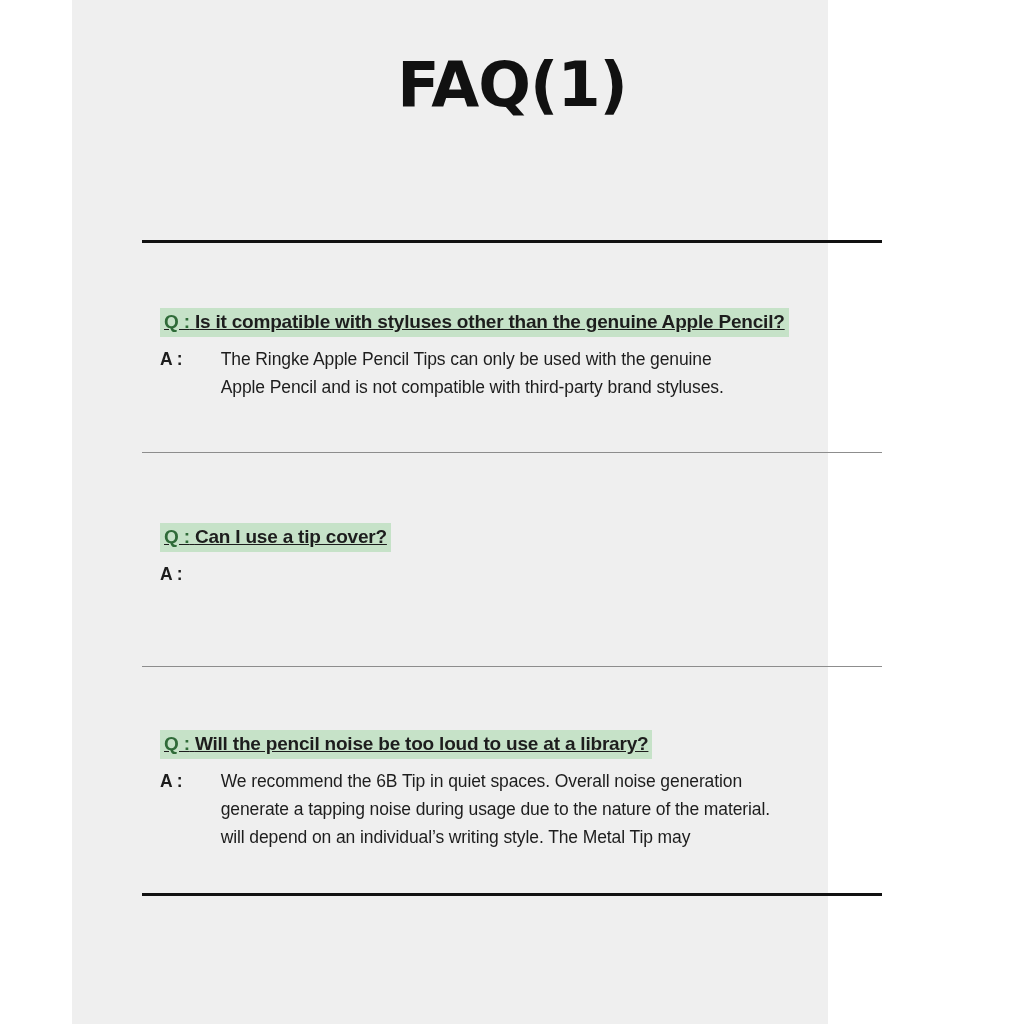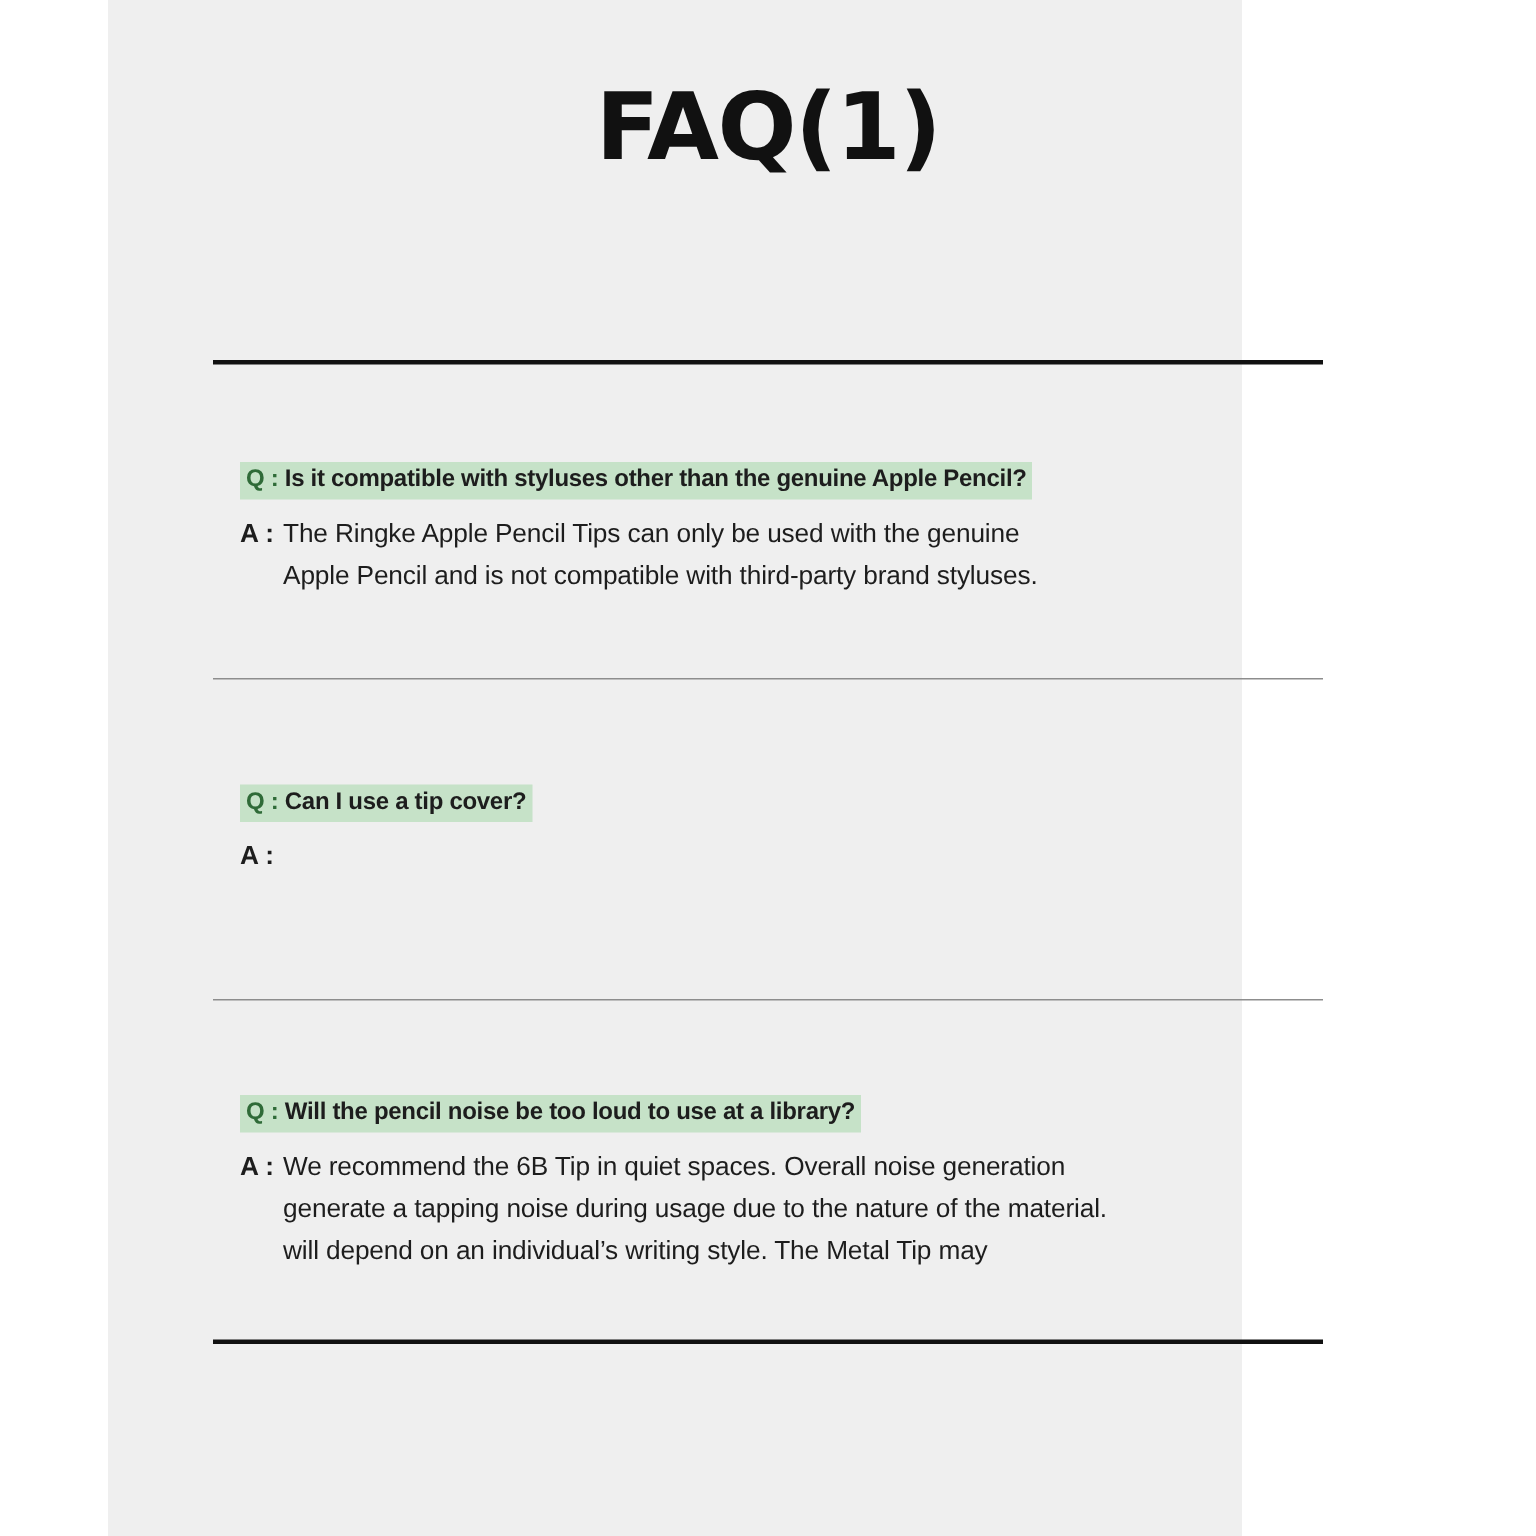--- a/index.html
+++ b/index.html
@@ -58,25 +58,26 @@
   }
   .faq-block {
     position: absolute;
     left: 88px;
     width: 790px;
   }
   .q-line {
     display: inline-block;
     background: #c6e2c8;
     padding: 2px 4px 3px 4px;
-    font-size: 16px;
+    font-size: 19px;
     font-weight: 700;
     color: #1d1d1d;
     letter-spacing: -0.2px;
     line-height: 1.25;
+    text-decoration: underline;
   }
   .q-mark {
     color: #2f6b38;
     font-weight: 700;
   }
   .a-wrap {
     display: flex;
     margin-top: 8px;
   }
   .a-mark {
@@ -86,20 +87,21 @@
     line-height: 1.6;
     padding-right: 6px;
     white-space: nowrap;
   }
   .a-text {
     font-size: 17.5px;
     font-weight: 400;
     color: #1d1d1d;
     line-height: 1.6;
     letter-spacing: -0.1px;
+    margin-left: 32px;
   }
   .a-text div {
     white-space: nowrap;
   }
 </style>
 </head>
 <body>
 
 <div class="page">
 

